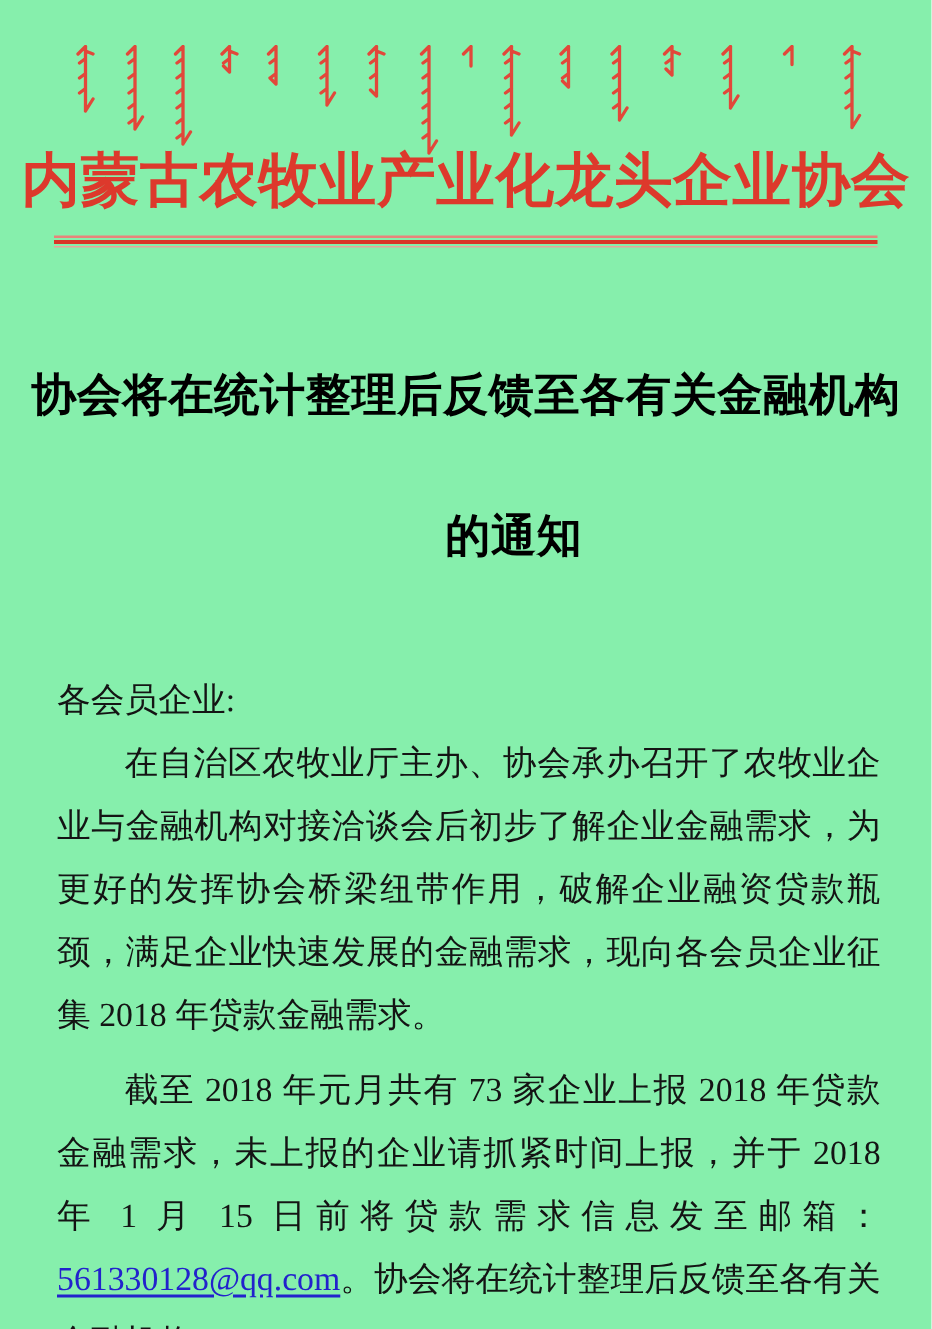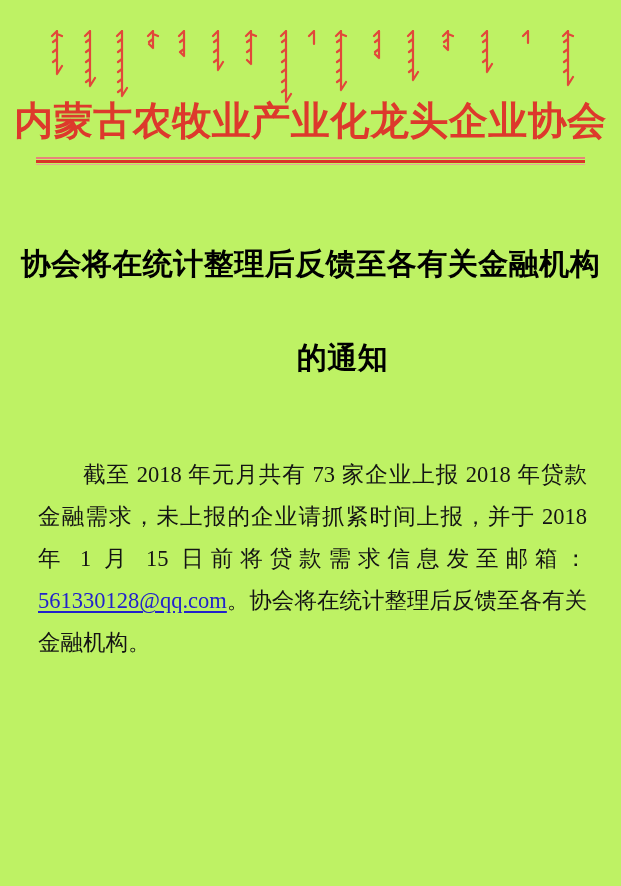--- a/index.html
+++ b/index.html
@@ -5,21 +5,21 @@
   html, body {
     margin: 0;
     padding: 0;
     background: #ffffff;
   }
   .page {
     position: relative;
     width: 621px;
     height: 886px;
     margin: 0 auto;
-    background: #bef264;
+    background: #86efac;
     overflow: hidden;
     font-family: "Liberation Serif", "DejaVu Serif", serif;
   }
   .mongolian-svg {
     position: absolute;
     top: 30px;
     left: 40px;
     display: block;
   }
   .org-name {
@@ -101,16 +101,18 @@
 
   <div class="org-name" style="color: rgb(221, 57, 44);">内蒙古农牧业产业化龙头企业协会</div>
 
   <div class="letterhead-rule"></div>
 
   <div class="doc-title-line1">协会将在统计整理后反馈至各有关金融机构</div>
 
   <div class="doc-title-line2">的通知</div>
 
   <div class="body-text">
+    <p class="salutation">各会员企业:</p>
+    <p class="para para-1"><span>在自治区农牧业厅主办、协会承办召开了农牧业企业与金融机构对接洽谈会后初步了解企业金融需求，为更好的发挥协会桥梁纽带作用，破解企业融资贷款瓶颈，满足企业快速发展的金融需求，现向各会员企业征集 2018 年贷款金融需求。</span></p>
     <p class="para para-2"><span>截至 2018 年元月共有 73 家企业上报 2018 年贷款金融需求，未上报的企业请抓紧时间上报，并于 2018 年 1 月 15 日前将贷款需求信息发至邮箱： </span><a class="email-link" style="color: rgb(34, 34, 204);">561330128@qq.com</a><span>。协会将在统计整理后反馈至各有关金融机构。</span></p>
   </div>
 
 </div>
 
 </body></html>

